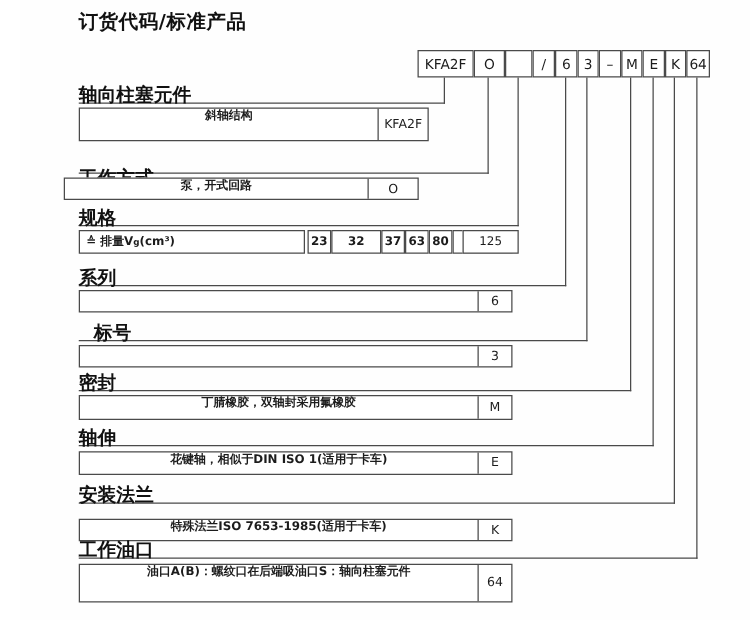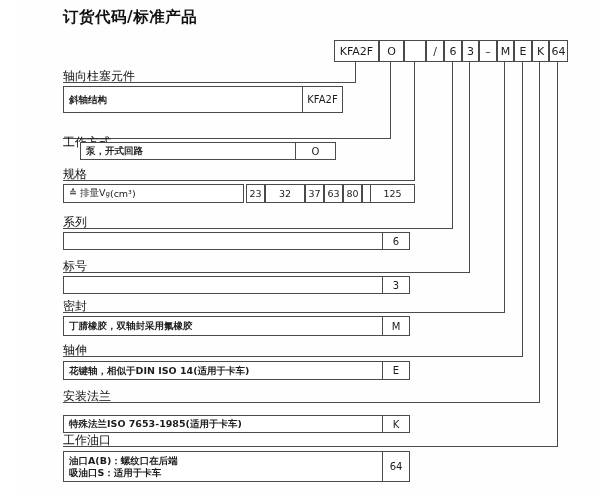--- a/index.html
+++ b/index.html
@@ -35,47 +35,47 @@
   
   .connector{
     position:absolute;left:47px;top:62px;
     box-sizing:border-box;
     border-right:1px solid var(--bd);
     border-bottom:1px solid var(--bd);
     pointer-events:none;
   }
   .sec-label{
     position:absolute;
-    font-size:12px;font-weight:normal;
+    font-size:15px;font-weight:bold;
     height:13px;line-height:13px;
     white-space:nowrap;color:#111;
     background:transparent;
   }
   .sec-box{
     position:absolute;box-sizing:border-box;
     border:1px solid var(--bd);background:#fff;
     display:flex;
   }
   .sec-desc{
-    flex:1;display:flex;flex-direction:column;justify-content:center;
+    flex:1;display:flex;justify-content:center;
     padding:0 5px;font-size:9.5px;font-weight:bold;line-height:12px;
     white-space:nowrap;overflow:hidden;
   }
   .sec-code{
     box-sizing:border-box;border-left:1px solid var(--bd);
     display:flex;align-items:center;justify-content:center;
     font-size:10px;font-weight:normal;
   }
   
   .size-label-box{
     position:absolute;box-sizing:border-box;border:1px solid var(--bd);
     display:flex;align-items:center;padding:0 5px;
-    font-size:9.5px;font-weight:normal;background:#fff;white-space:nowrap;
+    font-size:9.5px;font-weight:bold;background:#fff;white-space:nowrap;
   }
-  .size-cells{position:absolute;display:flex;}
+  .size-cells{position:absolute;display:flex;font-weight:bold;}
   .size-cell{
     box-sizing:border-box;border:1px solid var(--bd);
     display:flex;align-items:center;justify-content:center;
     font-size:9.5px;background:#fff;height:19px;
   }
   sub{font-size:7px;line-height:0;}
 </style>
 </head>
 <body>
 
@@ -109,21 +109,21 @@
 
   <div class="sec-label" style="left:47px;top:70px">轴向柱塞元件</div>
   <div class="sec-box" style="left:47px;top:86px;width:280px;height:27px">
     <div class="sec-desc">
       <div>斜轴结构</div>
     </div>
     <div class="sec-code" style="width:40px">KFA2F</div>
   </div>
 
   <div class="sec-label" style="left:47px;top:136px">工作方式</div>
-  <div class="sec-box" style="left:64px;top:142px;width:256px;height:18px">
+  <div class="sec-box" style="left:35px;top:142px;width:284px;height:18px">
     <div class="sec-desc">泵，开式回路</div>
     <div class="sec-code" style="width:40px">O</div>
   </div>
 
   <div class="sec-label" style="left:47px;top:168px">规格</div>
   <div class="size-label-box" style="left:47px;top:184px;width:181px;height:19px">
     <span>≙ 排量V</span>
       <sub>g</sub>
       <span> (cm³)</span>
   </div>
@@ -136,46 +136,46 @@
     <div class="size-cell" style="width:48px">107</div>
   </div>
   <div class="size-cell" style="position:absolute;left:354px;top:184px;width:45px">125</div>
 
   <div class="sec-label" style="left:47px;top:216px">系列</div>
   <div class="sec-box" style="left:47px;top:232px;width:347px;height:18px">
     <div class="sec-desc"></div>
     <div class="sec-code" style="width:27px">6</div>
   </div>
 
-  <div class="sec-label" style="left:47px;top:260px">标号</div>
+  <div class="sec-label" style="left:59px;top:260px">标号</div>
   <div class="sec-box" style="left:47px;top:276px;width:347px;height:18px">
     <div class="sec-desc"></div>
     <div class="sec-code" style="width:27px">3</div>
   </div>
 
   <div class="sec-label" style="left:47px;top:300px">密封</div>
   <div class="sec-box" style="left:47px;top:316px;width:347px;height:20px">
     <div class="sec-desc">丁腈橡胶，双轴封采用氟橡胶</div>
     <div class="sec-code" style="width:27px">M</div>
   </div>
 
   <div class="sec-label" style="left:47px;top:344px">轴伸</div>
   <div class="sec-box" style="left:47px;top:361px;width:347px;height:19px">
-    <div class="sec-desc">花键轴，相似于DIN ISO 14(适用于卡车)</div>
+    <div class="sec-desc">花键轴，相似于DIN ISO 1(适用于卡车)</div>
     <div class="sec-code" style="width:27px">E</div>
   </div>
 
   <div class="sec-label" style="left:47px;top:390px">安装法兰</div>
   <div class="sec-box" style="left:47px;top:415px;width:347px;height:18px">
     <div class="sec-desc">特殊法兰ISO 7653-1985(适用于卡车)</div>
     <div class="sec-code" style="width:27px">K</div>
   </div>
 
   <div class="sec-label" style="left:47px;top:434px">工作油口</div>
   <div class="sec-box" style="left:47px;top:451px;width:347px;height:31px">
     <div class="sec-desc">
       <div>油口A(B)：螺纹口在后端</div>
-      <div>吸油口S：适用于卡车</div>
+      <div>吸油口S：轴向柱塞元件</div>
     </div>
     <div class="sec-code" style="width:27px">64</div>
   </div>
 
 </div>
 
 </body></html>

